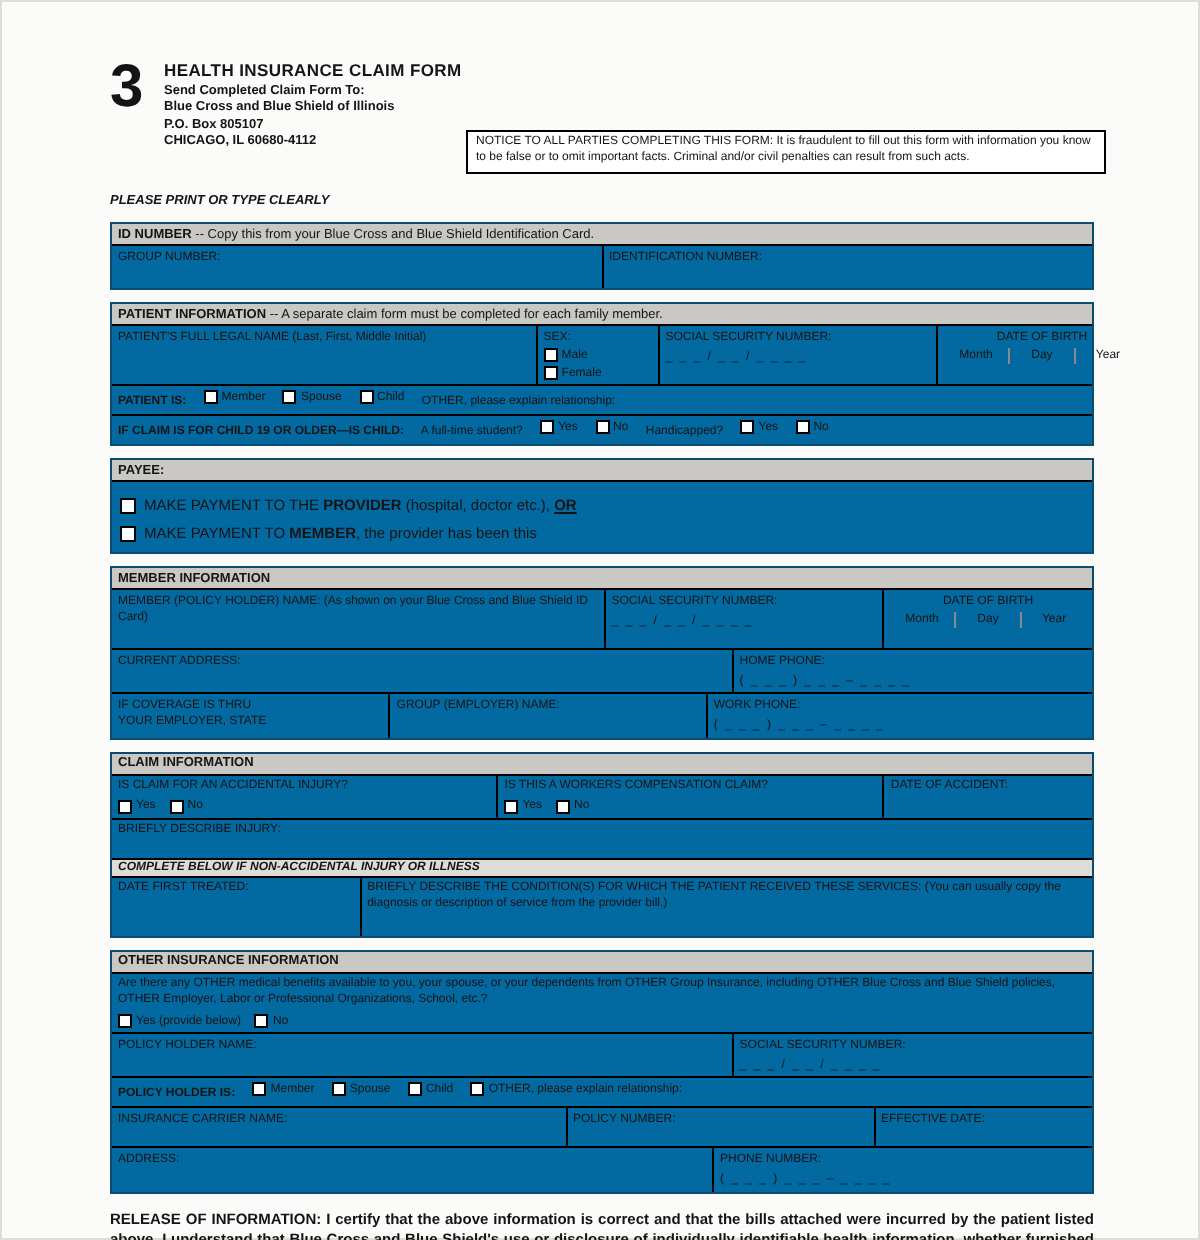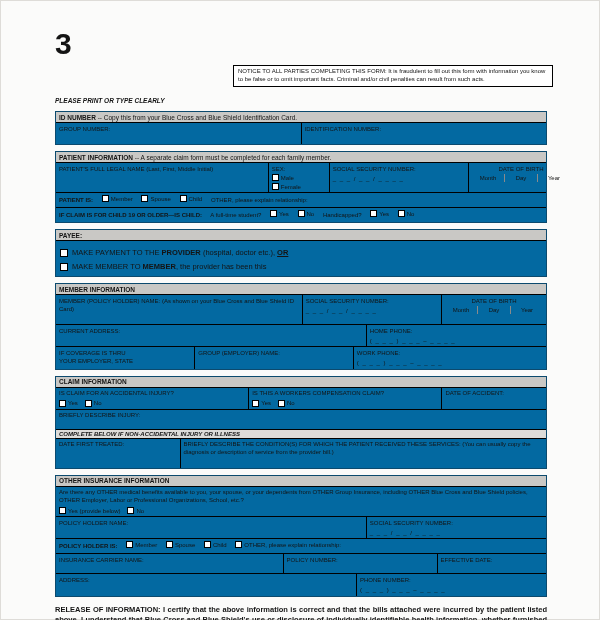--- a/index.html
+++ b/index.html
@@ -45,20 +45,29 @@
   .release{margin-top:8px;font-size:7.5px;font-weight:bold;line-height:1.45;text-align:justify}
 </style>
 </head>
 <body>
 
 <div class="page">
 <div class="form">
 
   <div class="hdr">
     <div class="formnum">3</div>
+    <div class="hdr-text">
+      <div class="title">HEALTH INSURANCE CLAIM FORM</div>
+      <div class="addr">
+        <div>Send Completed Claim Form To:</div>
+        <div>Blue Cross and Blue Shield of Illinois</div>
+        <div>P.O. Box 805107</div>
+        <div>CHICAGO, IL 60680-4112</div>
+      </div>
+    </div>
     <div class="notice">NOTICE TO ALL PARTIES COMPLETING THIS FORM: It is fraudulent to fill out this form with information you know to be false or to omit important facts. Criminal and/or civil penalties can result from such acts.</div>
     <div class="printnote">PLEASE PRINT OR TYPE CLEARLY</div>
   </div>
 
   <div class="sec">
     <div class="sec-hd">
       <span class="t">ID NUMBER</span><span> -- Copy this from your Blue Cross and Blue Shield Identification Card.</span>
     </div>
     <div class="row">
       <div class="cell tall18">
@@ -149,21 +158,21 @@
     <div class="sec-hd">
       <span class="t">PAYEE:</span>
     </div>
     <div class="payee-body">
       <div class="payee-line">
         <span class="cb"></span>
         <span><span>MAKE PAYMENT TO THE </span><span class="b">PROVIDER</span><span> (hospital, doctor etc.), </span><span class="or">OR</span></span>
       </div>
       <div class="payee-line">
         <span class="cb"></span>
-        <span><span>MAKE MEMBER TO </span><span class="b">MEMBER</span><span>, the provider has been this</span></span>
+        <span><span>MAKE PAYMENT TO </span><span class="b">MEMBER</span><span>, the provider has been this</span></span>
       </div>
     </div>
   </div>
 
   <div class="sec">
     <div class="sec-hd">
       <span class="t">MEMBER INFORMATION</span>
     </div>
     <div class="row">
       <div class="cell tall26">

